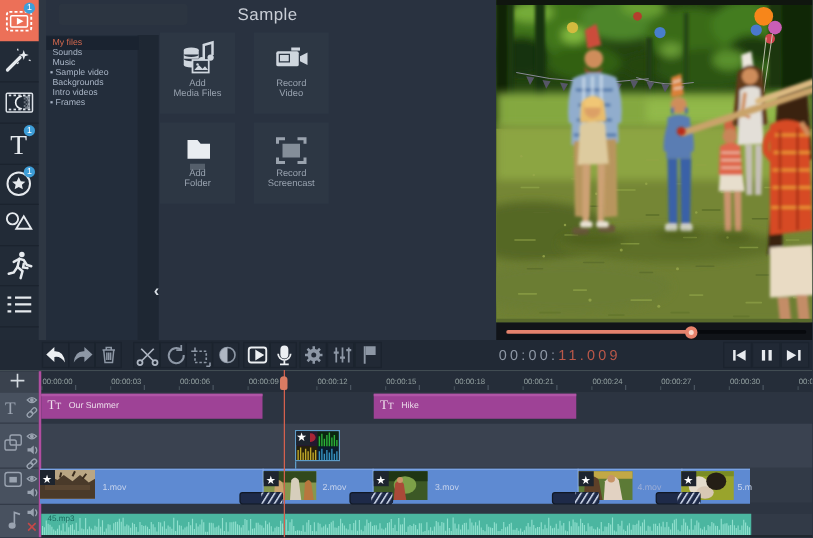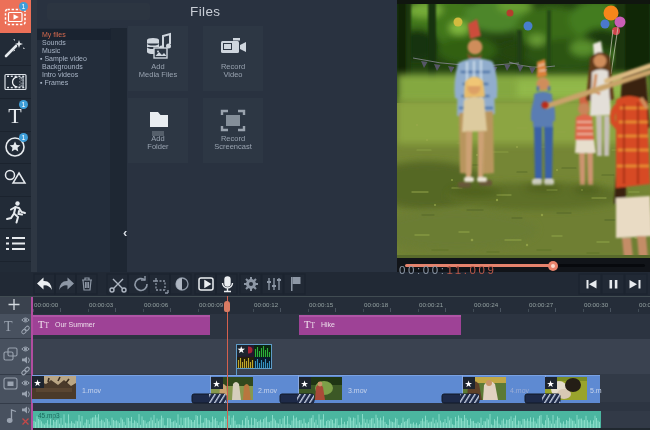--- a/index.html
+++ b/index.html
@@ -92,21 +92,21 @@
 <div class="abs" style="left:42px;top:31px;font-size:7px;color:#d4694e;">My files</div>
 <div class="abs" style="left:42px;top:39px;font-size:7px;color:#a9b5c6;">Sounds</div>
 <div class="abs" style="left:42px;top:47px;font-size:7px;color:#a9b5c6;">Music</div>
 <div class="abs" style="left:40px;top:55px;font-size:7px;color:#a9b5c6;">▪ Sample video</div>
 <div class="abs" style="left:42px;top:63px;font-size:7px;color:#a9b5c6;">Backgrounds</div>
 <div class="abs" style="left:42px;top:71px;font-size:7px;color:#a9b5c6;">Intro videos</div>
 <div class="abs" style="left:40px;top:79px;font-size:7px;color:#a9b5c6;">▪ Frames</div>
 <div class="abs" style="left:123px;top:225px;font-size:13px;color:#d8dee5;font-weight:bold;">‹</div>
 
 <div class="abs" style="left:47px;top:3px;width:103px;height:17px;background:#2c3541;border-radius:3px;"></div>
-<div class="abs" style="left:190px;top:4px;width:120px;font-size:13.5px;letter-spacing:0.4px;color:#c9ced6;">Files</div>
+<div class="abs" style="left:190px;top:4px;width:120px;font-size:13.5px;letter-spacing:0.4px;color:#c9ced6;">Sample</div>
 
 <div class="abs" style="left:128px;top:26px;width:60px;height:65px;background:#2d3744;"></div>
 <div class="abs" style="left:203px;top:26px;width:60px;height:65px;background:#2d3744;"></div>
 <div class="abs" style="left:128px;top:98px;width:60px;height:65px;background:#2d3744;"></div>
 <div class="abs" style="left:203px;top:98px;width:60px;height:65px;background:#2d3744;"></div>
 
 <svg class="abs" style="left:128px;top:26px;" width="60" height="65" viewBox="0 0 60 65">
 
   <g fill="#cfd6de">
     <ellipse cx="25" cy="14" rx="6" ry="2"></ellipse>
@@ -417,21 +417,21 @@
 
   <g fill="#e8ebef">
     <rect x="586.5" y="8" width="2" height="8.5"></rect>
     <path d="M596.5 8 l-7.5 4.25 7.5 4.25Z"></path>
     <rect x="609.5" y="8" width="2.6" height="8.5"></rect>
       <rect x="614.8" y="8" width="2.6" height="8.5"></rect>
     <path d="M629.5 8 l7.5 4.25 -7.5 4.25Z"></path>
       <rect x="638.5" y="8" width="2" height="8.5"></rect>
   </g>
 </svg>
-<div class="abs" style="left:399px;top:264px;font-size:11.5px;letter-spacing:2.6px;color:#8e98a6;">00:00:<span style="color:#bb5849;">11.009</span></div>
+<div class="abs" style="left:399px;top:279px;font-size:11.5px;letter-spacing:2.6px;color:#8e98a6;">00:00:<span style="color:#bb5849;">11.009</span></div>
 
 <div class="abs" style="left:0;top:297px;width:650px;height:17px;background:#252d39;"></div>
 <div class="abs" style="left:0;top:297px;width:33px;height:17px;background:#3a424e;"></div>
 <svg class="abs" style="left:0;top:296px;" width="650" height="18" viewBox="0 0 650 18">
   <path d="M8.5 8.5 h11 M14 3 v11" stroke="#d4dae0" stroke-width="1.3"></path>
   <g font-size="6.2" fill="#93a0a0" font-family="Liberation Sans,sans-serif">
     <text x="34" y="11">00:00:00</text>
       <text x="89" y="11">00:00:03</text>
       <text x="144" y="11">00:00:06</text>
     <text x="199" y="11">00:00:09</text>

